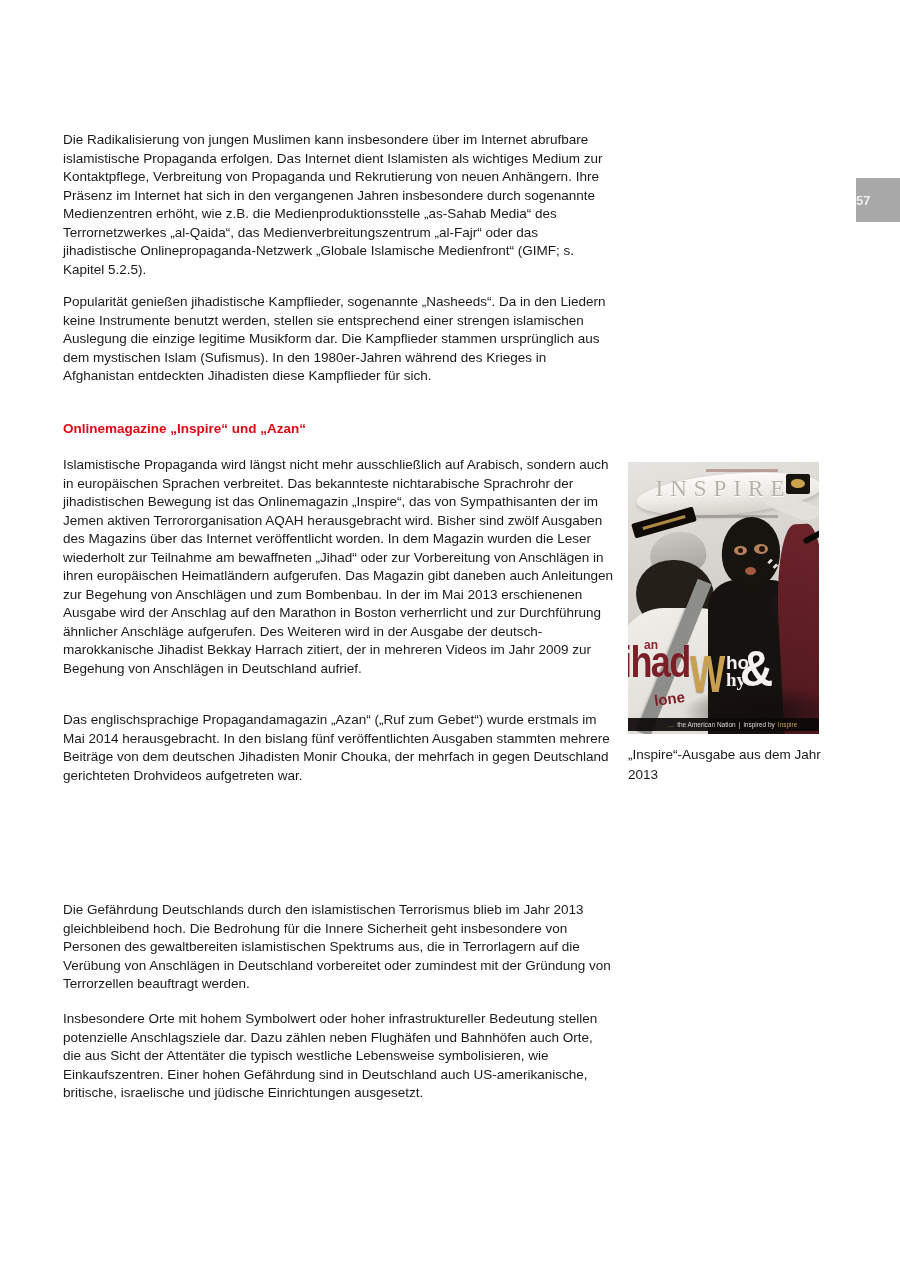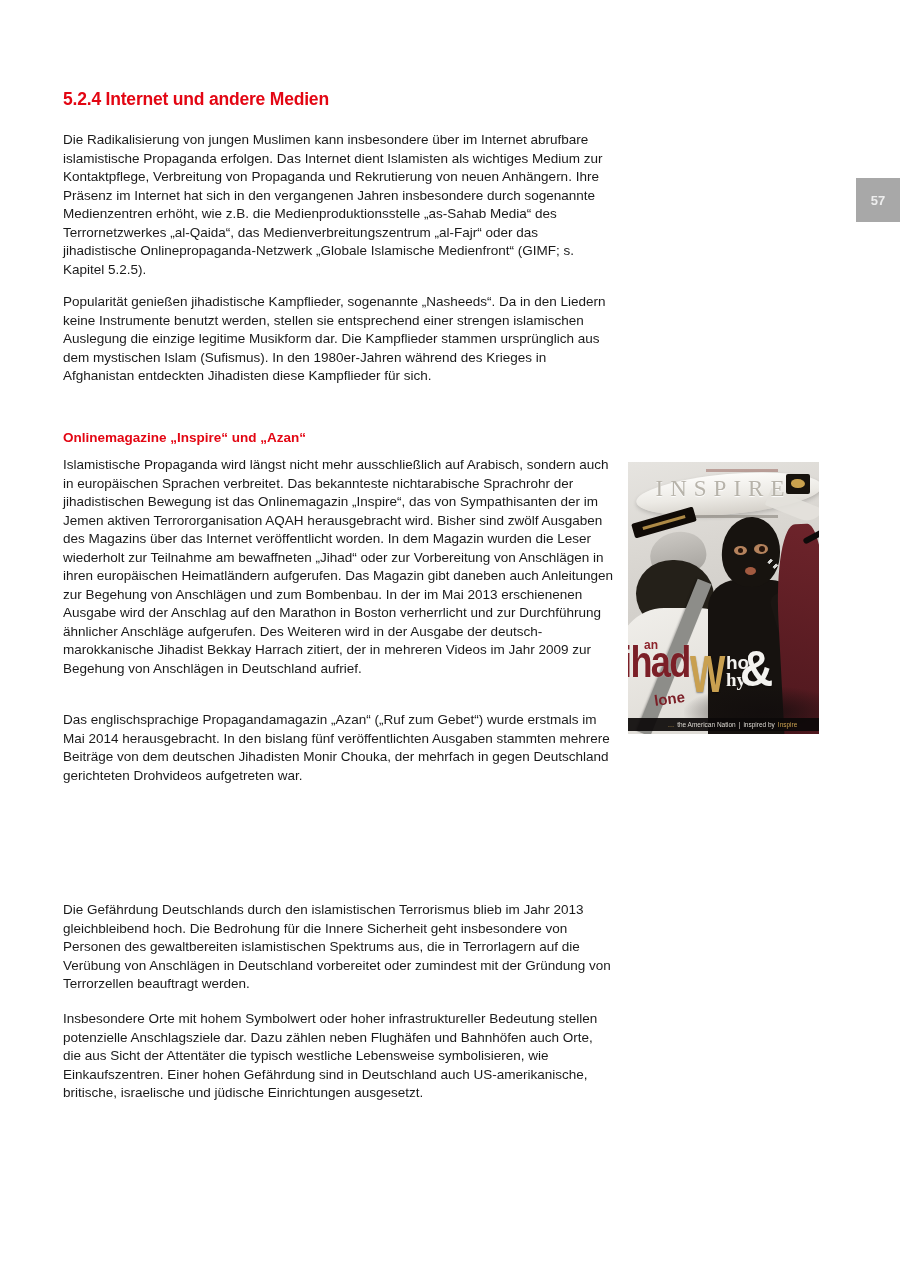--- a/index.html
+++ b/index.html
@@ -22,21 +22,21 @@
   }
   .para {
     position:absolute; left:63px; width:551px;
     font-size:13.5px; line-height:18.5px; color:#1a1a1a;
   }
 
   
   .page-tab {
     position:absolute; right:0; top:178px; width:44px; height:44px;
     background:#a8a8a8; color:#ededed; font-weight:bold; font-size:13px;
-    display:flex; align-items:center; justify-content:center;
+    display:flex; align-items:center; 
   }
 
   
   .figure-caption {
     position:absolute; left:628px; top:745px; width:210px;
     font-size:13.5px; line-height:19.5px; color:#1a1a1a;
   }
   .cover {
     position:absolute; left:628px; top:462px; width:191px; height:272px;
     overflow:hidden;
@@ -130,27 +130,26 @@
 </style>
 </head>
 <body>
 
 <div class="page">
 
   <div class="page-tab">
     <span>57</span>
   </div>
 
-  <div class="heading" style="top:88px">5.2.4 Internet und andere Medien</div>
 
   <div class="para" style="top:131px">Die Radikalisierung von jungen Muslimen kann insbesondere über im Internet abrufbare islamistische Propaganda erfolgen. Das Internet dient Islamisten als wichtiges Medium zur Kontaktpflege, Verbreitung von Propaganda und Rekrutierung von neuen Anhängern. Ihre Präsenz im Internet hat sich in den vergangenen Jahren insbesondere durch sogenannte Medienzentren erhöht, wie z.B. die Medienproduktionsstelle „as-Sahab Media“ des Terrornetzwerkes „al-Qaida“, das Medienverbreitungszentrum „al-Fajr“ oder das jihadistische Onlinepropaganda-Netzwerk „Globale Islamische Medienfront“ (GIMF; s. Kapitel 5.2.5).</div>
 
   <div class="para" style="top:293px">Popularität genießen jihadistische Kampflieder, sogenannte „Nasheeds“. Da in den Liedern keine Instrumente benutzt werden, stellen sie entsprechend einer strengen islamischen Auslegung die einzige legitime Musikform dar. Die Kampflieder stammen ursprünglich aus dem mystischen Islam (Sufismus). In den 1980er-Jahren während des Krieges in Afghanistan entdeckten Jihadisten diese Kampflieder für sich.</div>
 
-  <div class="subheading" style="top:430px">Onlinemagazine „Inspire“ und „Azan“</div>
+  <div class="subheading" style="top:421px">Onlinemagazine „Inspire“ und „Azan“</div>
 
   <div class="para" style="top:456px">Islamistische Propaganda wird längst nicht mehr ausschließlich auf Arabisch, sondern auch in europäischen Sprachen verbreitet. Das bekannteste nichtarabische Sprachrohr der jihadistischen Bewegung ist das Onlinemagazin „Inspire“, das von Sympathisanten der im Jemen aktiven Terrororganisation AQAH herausgebracht wird. Bisher sind zwölf Ausgaben des Magazins über das Internet veröffentlicht worden. In dem Magazin wurden die Leser wiederholt zur Teilnahme am bewaffneten „Jihad“ oder zur Vorbereitung von Anschlägen in ihren europäischen Heimatländern aufgerufen. Das Magazin gibt daneben auch Anleitungen zur Begehung von Anschlägen und zum Bombenbau. In der im Mai 2013 erschienenen Ausgabe wird der Anschlag auf den Marathon in Boston verherrlicht und zur Durchführung ähnlicher Anschläge aufgerufen. Des Weiteren wird in der Ausgabe der deutsch-marokkanische Jihadist Bekkay Harrach zitiert, der in mehreren Videos im Jahr 2009 zur Begehung von Anschlägen in Deutschland aufrief.</div>
 
   <div class="para" style="top:711px">Das englischsprachige Propagandamagazin „Azan“ („Ruf zum Gebet“) wurde erstmals im Mai 2014 herausgebracht. In den bislang fünf veröffentlichten Ausgaben stammten mehrere Beiträge von dem deutschen Jihadisten Monir Chouka, der mehrfach in gegen Deutschland gerichteten Drohvideos aufgetreten war.</div>
 
 
   <div class="para" style="top:901px">Die Gefährdung Deutschlands durch den islamistischen Terrorismus blieb im Jahr 2013 gleichbleibend hoch. Die Bedrohung für die Innere Sicherheit geht insbesondere von Personen des gewaltbereiten islamistischen Spektrums aus, die in Terrorlagern auf die Verübung von Anschlägen in Deutschland vorbereitet oder zumindest mit der Gründung von Terrorzellen beauftragt werden.</div>
 
   <div class="para" style="top:1010px">Insbesondere Orte mit hohem Symbolwert oder hoher infrastruktureller Bedeutung stellen potenzielle Anschlagsziele dar. Dazu zählen neben Flughäfen und Bahnhöfen auch Orte, die aus Sicht der Attentäter die typisch westliche Lebensweise symbolisieren, wie Einkaufszentren. Einer hohen Gefährdung sind in Deutschland auch US-amerikanische, britische, israelische und jüdische Einrichtungen ausgesetzt.</div>
 
@@ -196,14 +195,15 @@
 
     <div class="bottom-bar">
       <span class="gold">…</span>
       <span>the American Nation</span>
       <span>|</span>
       <span>inspired by</span>
       <span class="gold">Inspire</span>
     </div>
   </div>
 
+  <div class="figure-caption">„Inspire“-Ausgabe aus dem Jahr 2013</div>
 
 </div>
 
 </body></html>

